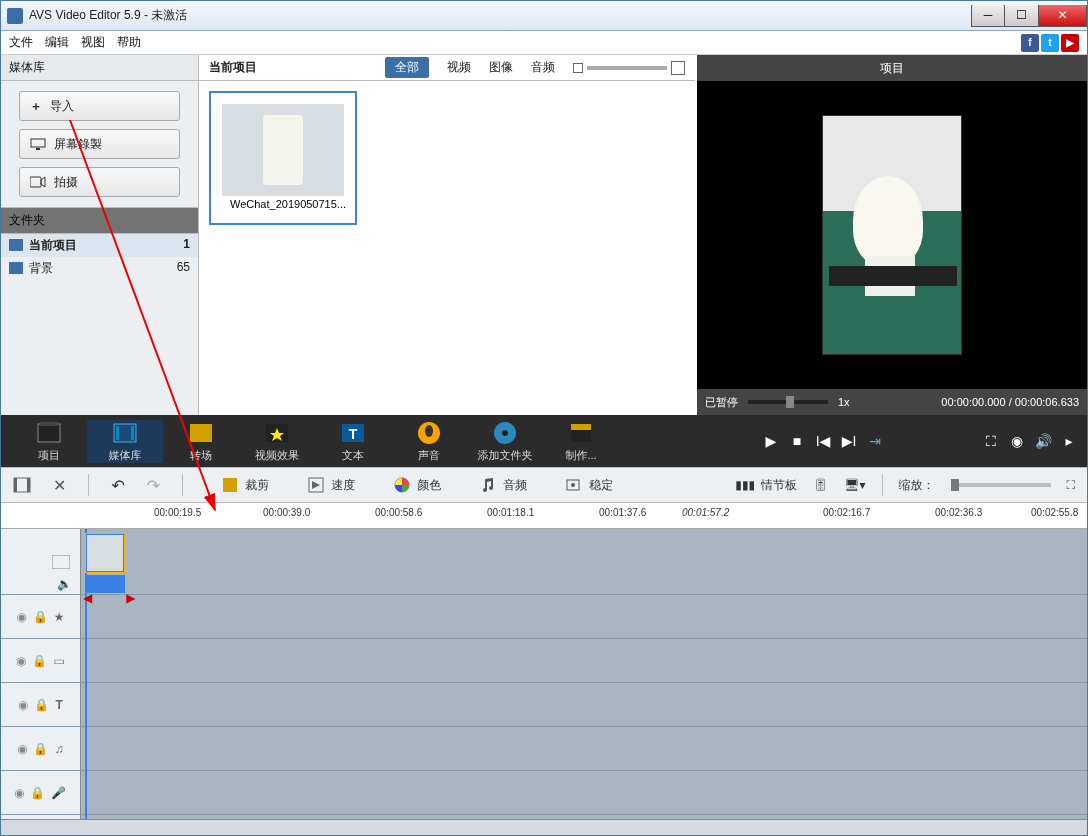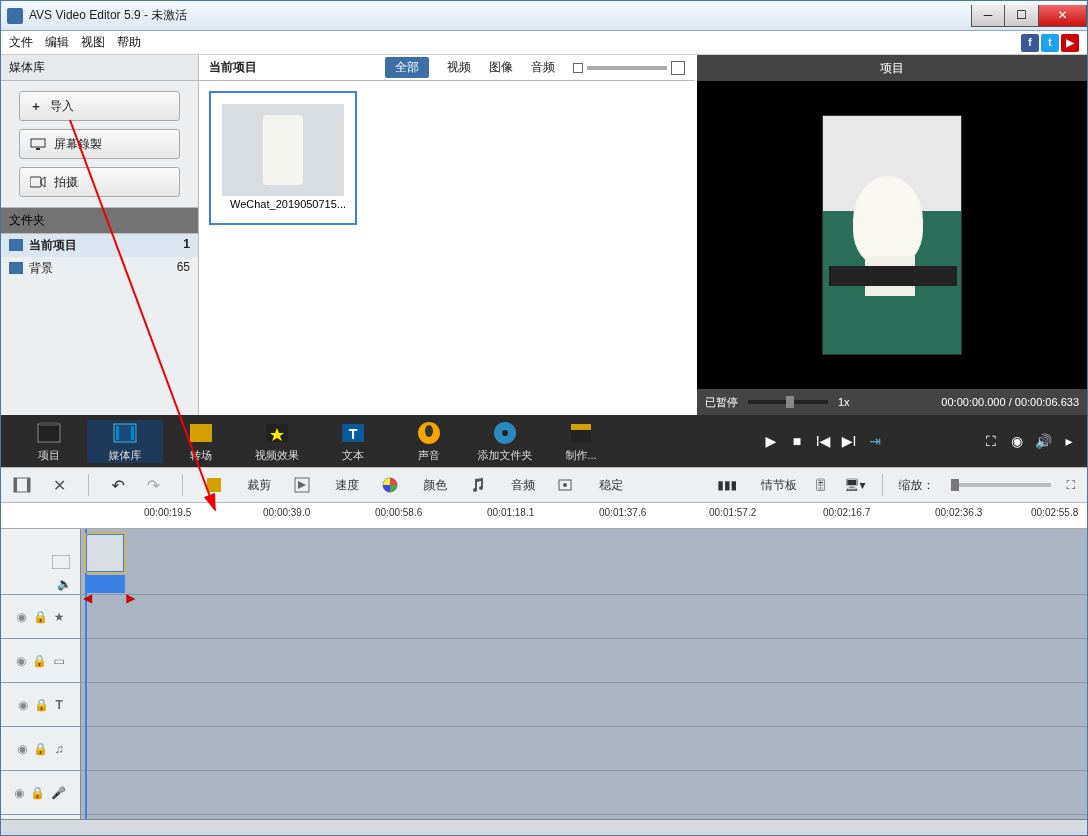--- a/index.html
+++ b/index.html
@@ -72,21 +72,21 @@
 
 .dark-bar { height: 52px; background: #2b2b2b; display:flex; align-items:center; padding:0 10px; color:#d8d8d8; font-size:11px;}
 .db-btn { width:76px; display:flex; flex-direction:column; align-items:center; gap:2px; }
 .db-btn .dico { width:26px; height:26px; }
 .db-btn.act { background:#1e3a5a; }
 .db-play { margin-left:auto; display:flex; gap:10px; align-items:center; color:#fff;}
 .db-play .pb { width:16px; text-align:center; font-size:14px; }
 
 
 .edit-bar { height:36px; background:#edf0f3; border-top:1px solid #bbb; border-bottom:1px solid #bbb; display:flex; align-items:center; padding:0 12px; gap:22px; color:#333; }
-.edit-bar .eb { display:flex; align-items:center; gap:24px; }
+.edit-bar .eb { display:flex; align-items:center; gap:6px;margin-left:16px; }
 .edit-bar .egap { width:1px; height:22px; background:#bbb; }
 .edit-bar .right { margin-left:auto; display:flex; align-items:center; gap:16px; }
 .eico { width:18px; height:18px; }
 
 
 .time-ruler { height:26px; background:#fff; display:flex; border-bottom:1px solid #aaa; font-size:10px; color:#333; position:relative;}
 .time-ruler .tick { position:absolute; top:4px; }
 .timeline { flex:1; background:#a9b5c2; position:relative; overflow:hidden;}
 .track-labels { position:absolute; left:0; top:0; width:80px; height:100%; background:#edf0f3; border-right:1px solid #888;}
 .tl-row { border-bottom:1px solid #8899aa; height:44px; position:absolute; left:0; right:0; }
@@ -348,26 +348,26 @@
       <div class="egap"></div>
       <span>缩放：</span>
       <div style="width:100px;height:4px;background:#bbb;position:relative;">
           <div style="position:absolute;left:0;top:-4px;width:8px;height:12px;background:#777;"></div>
         </div>
       <span>⛶</span>
     </div>
   </div>
 
   <div class="time-ruler">
-    <span class="tick" style="left:143px;text-align:right;">00:00:19.5</span>
+    <span class="tick" style="left:153px;text-align:right;">00:00:19.5</span>
     <span class="tick" style="left:262px;">00:00:39.0</span>
     <span class="tick" style="left:374px;">00:00:58.6</span>
     <span class="tick" style="left:486px;">00:01:18.1</span>
     <span class="tick" style="left:598px;">00:01:37.6</span>
-    <span class="tick" style="left:708px;">00:01:57.2</span>
+    <span class="tick" style="left:681px;font-style:italic;">00:01:57.2</span>
     <span class="tick" style="left:822px;">00:02:16.7</span>
     <span class="tick" style="left:934px;">00:02:36.3</span>
     <span class="tick" style="left:1030px;">00:02:55.8</span>
   </div>
 
   <div class="timeline">
     <div class="track-labels">
       <div class="tlab first" style="height:66px;">
           <svg width="18" height="14" viewBox="0 0 18 14">
             <rect x="0" y="0" width="18" height="14" fill="none" stroke="#888"></rect>

